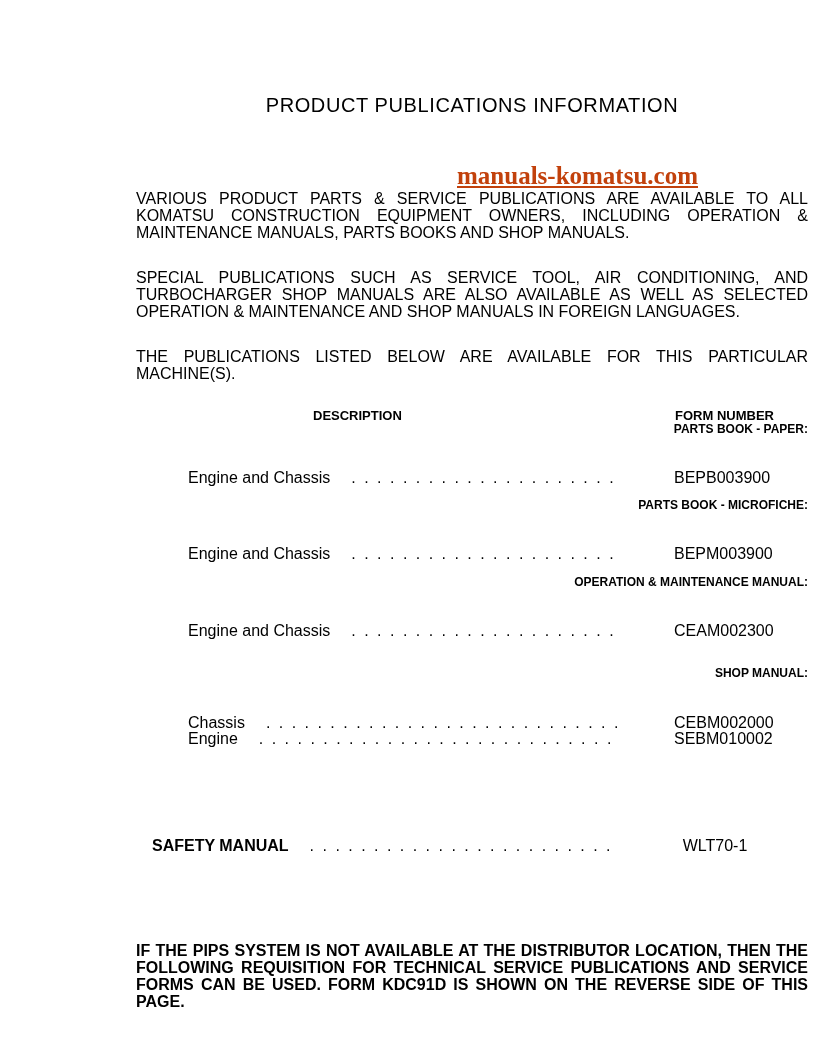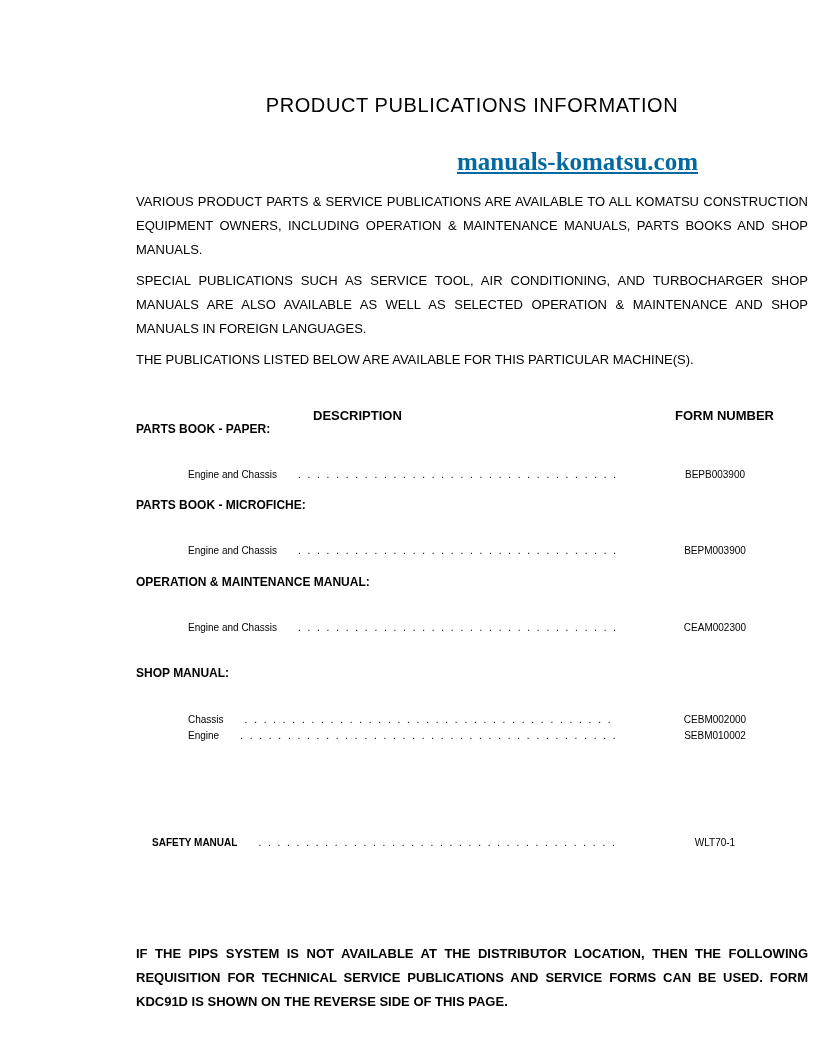--- a/index.html
+++ b/index.html
@@ -28,56 +28,57 @@
     top: 30px;
     left: 0;
     width: 816px;
     text-align: center;
     font-size: 20px;
     font-weight: 400;
     letter-spacing: 0.6px;
   }
   .watermark {
     position: absolute;
-    top: 84px;
+    top: 98px;
     left: 393px;
     font-family: "Liberation Serif", serif;
     font-size: 25px;
     font-weight: 700;
-    color: #0369a1;
+    color: #c2410c;
     text-decoration: underline;
     white-space: nowrap;
     z-index: 2;
     cursor: pointer;
   }
   .para {
-    font-size: 13px;
-    line-height: 24px;
+    font-size: 16px;
+    line-height: 17px;
     text-align: justify;
     font-weight: 400;
   }
   .para.bold {
     font-weight: 700;
   }
   .italic { font-style: italic; }
   .table-headers {
     display: flex;
     font-weight: 700;
     font-size: 13px;
   }
   .th-desc { margin-left: 177px; }
   .th-form { margin-left: auto; margin-right: 34px; }
   .sec-heading {
     font-size: 12px;
     font-weight: 700;
+    text-align: right;
   }
   .pub-row {
     display: flex;
     align-items: baseline;
-    font-size: 10px;
+    font-size: 16px;
     padding-right: 36px;
   }
   .pub-row.indent { padding-left: 36px; }
   .pub-label { white-space: nowrap; }
   .pub-label.bold { font-weight: 700; }
   .dots {
     flex: 1 1 auto;
     overflow: hidden;
     white-space: nowrap;
     margin-left: 5px;

